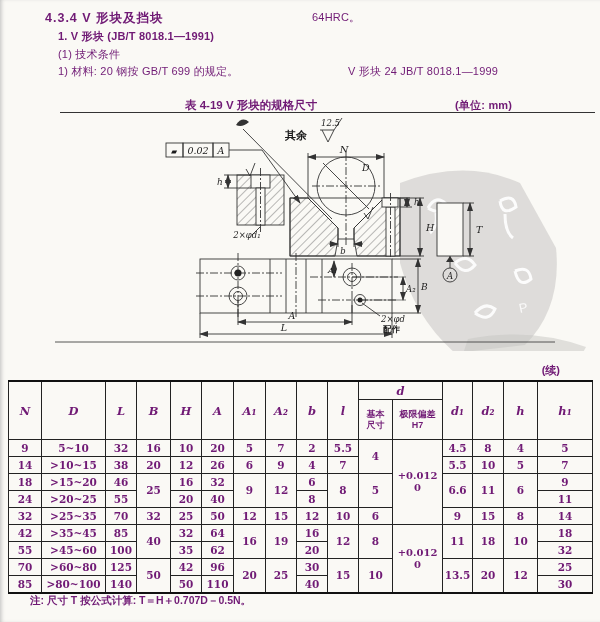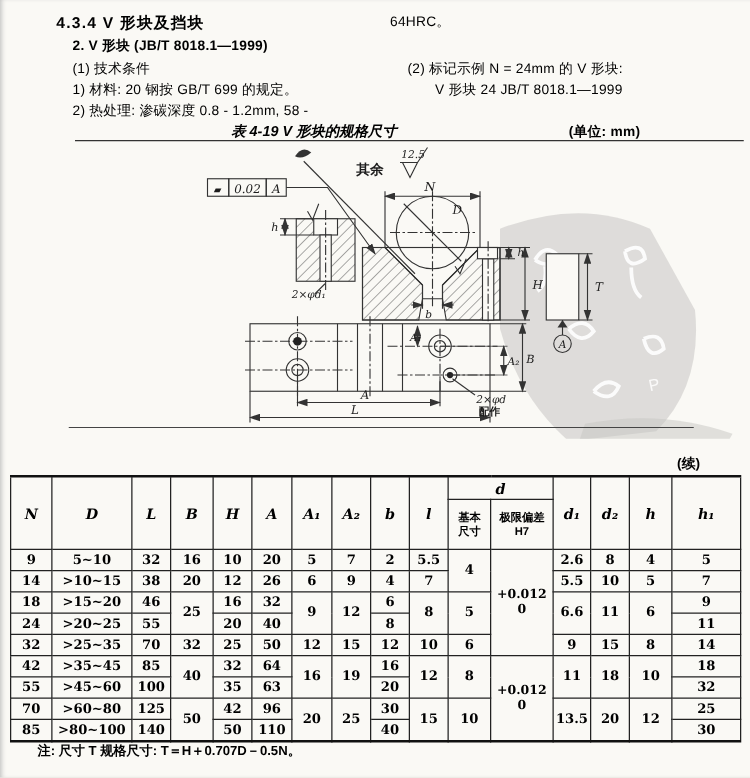--- a/index.html
+++ b/index.html
@@ -1,21 +1,21 @@
 <!DOCTYPE html>
 <html><head>
 <meta charset="utf-8">
 <style>
   html,body{margin:0;padding:0;background:#e9e7e2;}
   #page{position:relative;width:600px;height:622px;background:#faf9f5;overflow:hidden;
-        font-family:"Liberation Sans",sans-serif;color:#000000;box-shadow:inset 3px 0 4px -2px #bbb;}
+        font-family:"Liberation Sans",sans-serif;color:#701a75;box-shadow:inset 3px 0 4px -2px #bbb;}
   .abs{position:absolute;white-space:nowrap;}
   .tl{font-size:11px;letter-spacing:.2px;}
   .sect{font-weight:800;font-size:12.5px;letter-spacing:1px;}
-  .cap{font-weight:800;font-size:11.5px;font-style:italic;}
+  .cap{font-weight:800;font-size:11.5px;}
   .rule{position:absolute;border-top:1.5px solid #333;height:0;}
   .cont{font-size:11px;font-weight:700;}
   .note{font-size:10.5px;font-weight:600;}
   
   table.spec{border-collapse:collapse;table-layout:fixed;width:584px;background:#faf9f5;}
   table.spec td,table.spec th{border:1px solid #222;padding:0;text-align:center;overflow:hidden;}
   table.spec{border-top:2px solid #111;border-bottom:2px solid #111;}
   th.sym{font-family:"DejaVu Serif",serif;font-style:italic;font-weight:700;font-size:11.5px;}
   th.cn{font-size:9px;font-weight:700;line-height:10.5px;font-family:"Liberation Sans",sans-serif;}
   td.v{font-family:"DejaVu Serif",serif;font-weight:700;font-size:10.5px;height:16px;line-height:15px;}
@@ -25,27 +25,25 @@
   
   text.it{font-family:"DejaVu Serif",serif;font-style:italic;fill:#1c1c1c;}
   text.cn{font-family:"Liberation Sans",sans-serif;font-weight:700;fill:#1c1c1c;}
 </style>
 </head>
 <body>
 
 <div id="page">
 
   <div class="abs sect" style="left:45px;top:10px">4.3.4  V 形块及挡块</div>
-  <div class="abs tl" style="left:58px;top:29px;font-weight:700">2. V 形块 (JB/T 8018.1—1999)</div>
+  <div class="abs tl" style="left:58px;top:29px;font-weight:700">1. V 形块 (JB/T 8018.1—1991)</div>
   <div class="abs tl" style="left:58px;top:47px">(1) 技术条件</div>
   <div class="abs tl" style="left:58px;top:64px">1) 材料: 20 钢按 GB/T 699 的规定。</div>
-  <div class="abs tl" style="left:58px;top:81px">2) 热处理: 渗碳深度 0.8 - 1.2mm, 58 -</div>
 
   <div class="abs tl" style="left:312px;top:10px">64HRC。</div>
-  <div class="abs tl" style="left:326px;top:47px">(2) 标记示例   N = 24mm 的 V 形块:</div>
   <div class="abs tl" style="left:348px;top:64px">V 形块 24  JB/T 8018.1—1999</div>
 
   <div class="abs cap" style="left:185px;top:98px">表 4-19   V 形块的规格尺寸</div>
   <div class="abs tl" style="left:455px;top:98px;font-weight:700">(单位: mm)</div>
   <div class="rule" style="left:60px;top:112px;width:535px"></div>
 
   <svg class="abs" style="left:0;top:113px" width="600" height="238" viewBox="0 0 600 238">
     <defs>
       <pattern id="hat" width="6" height="6" patternUnits="userSpaceOnUse" patternTransform="rotate(45)">
         <line x1="0" y1="0" x2="0" y2="6" stroke="#555" stroke-width="0.8"></line>
@@ -244,21 +242,21 @@
       <td class="v">20</td>
       <td class="v">5</td>
       <td class="v">7</td>
       <td class="v">2</td>
       <td class="v">5.5</td>
       <td class="v" rowspan="2">4</td>
       <td class="dev" rowspan="5">
               <div>+0.012</div>
               <div>0</div>
             </td>
-      <td class="v">2.6</td>
+      <td class="v">4.5</td>
       <td class="v">8</td>
       <td class="v">4</td>
       <td class="v">5</td>
     </tr>
     <tr>
       <td class="v">14</td>
       <td class="v">&gt;10~15</td>
       <td class="v">38</td>
       <td class="v">20</td>
       <td class="v">12</td>
@@ -334,21 +332,21 @@
       <td class="v" rowspan="2">11</td>
       <td class="v" rowspan="2">18</td>
       <td class="v" rowspan="2">10</td>
       <td class="v">18</td>
     </tr>
     <tr>
       <td class="v">55</td>
       <td class="v">&gt;45~60</td>
       <td class="v">100</td>
       <td class="v">35</td>
-      <td class="v">63</td>
+      <td class="v">62</td>
       <td class="v">20</td>
       <td class="v">32</td>
     </tr>
     <tr>
       <td class="v">70</td>
       <td class="v">&gt;60~80</td>
       <td class="v">125</td>
       <td class="v" rowspan="2">50</td>
       <td class="v">42</td>
       <td class="v">96</td>
@@ -368,15 +366,15 @@
       <td class="v">140</td>
       <td class="v">50</td>
       <td class="v">110</td>
       <td class="v">40</td>
       <td class="v">30</td>
     </tr>
   </tbody>
       </table>
   </div>
 
-  <div class="abs note" style="left:30px;top:594px">注: 尺寸 T 规格尺寸: T＝H＋0.707D－0.5N。</div>
+  <div class="abs note" style="left:30px;top:594px">注: 尺寸 T 按公式计算: T＝H＋0.707D－0.5N。</div>
 
 </div>
 
 </body></html>

